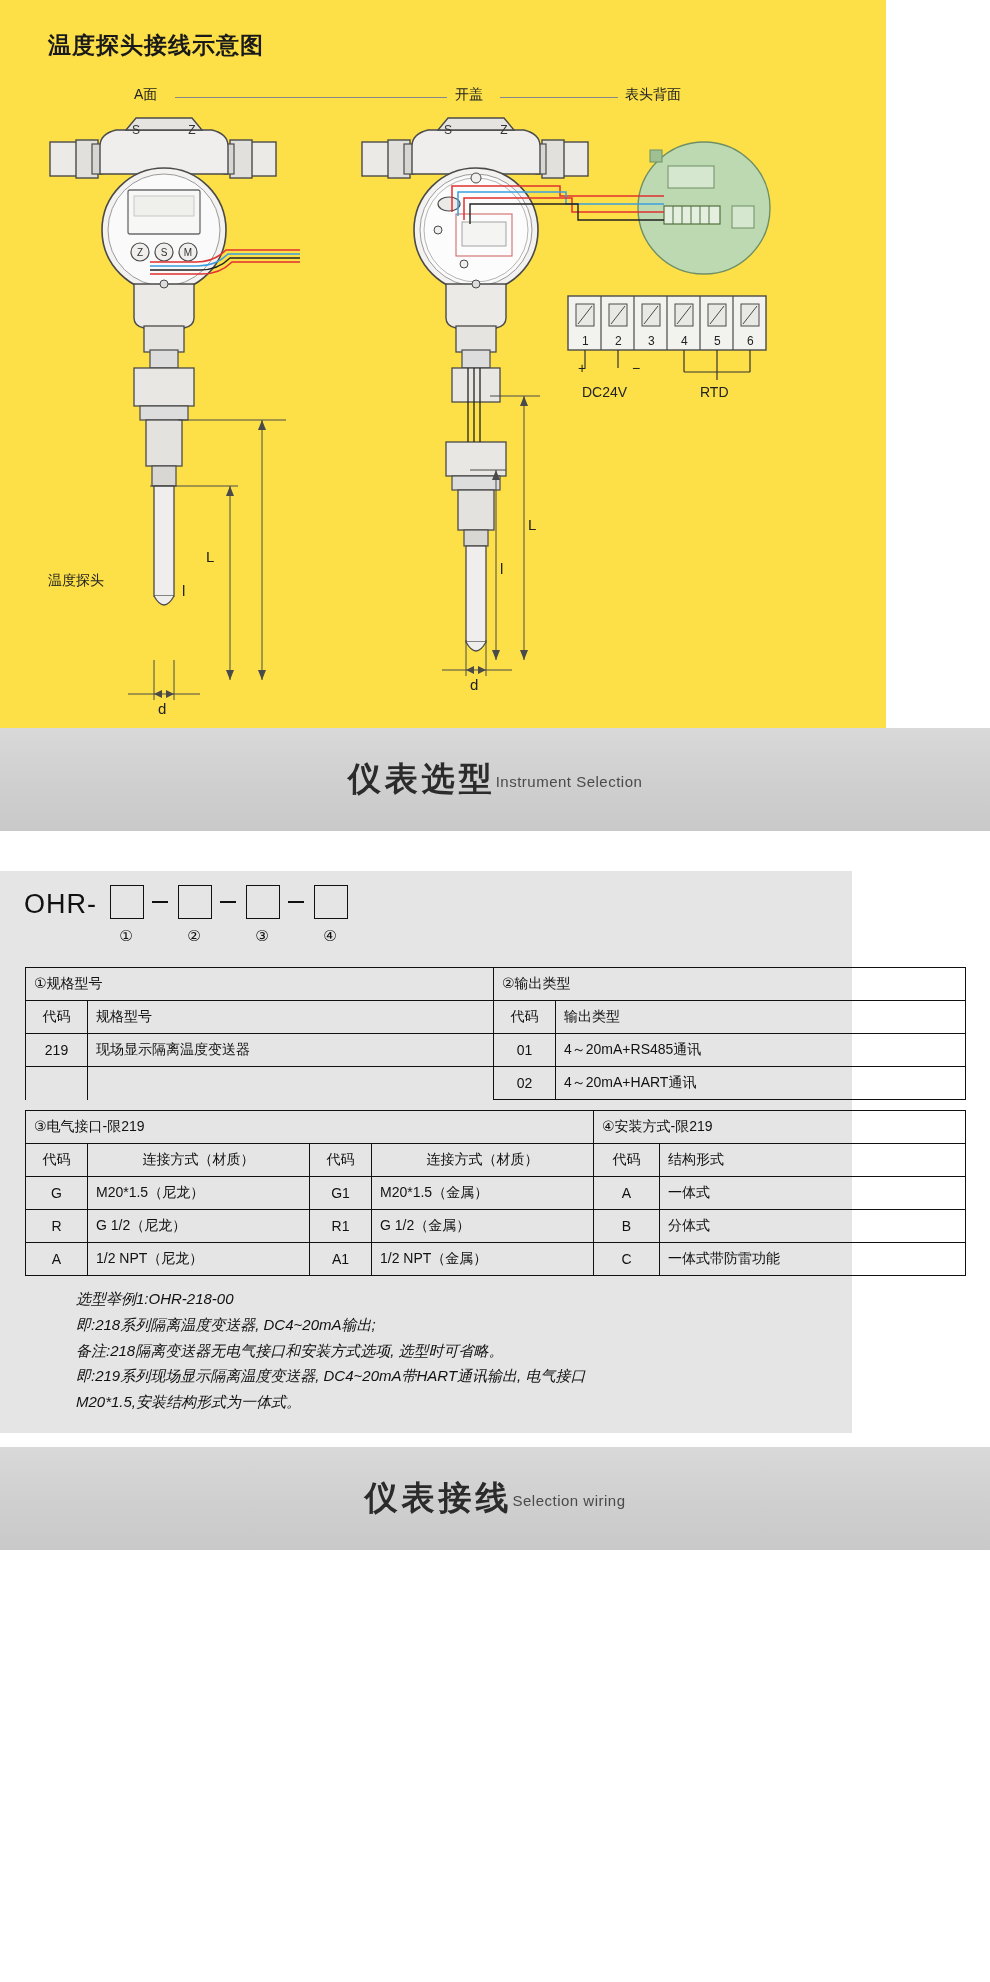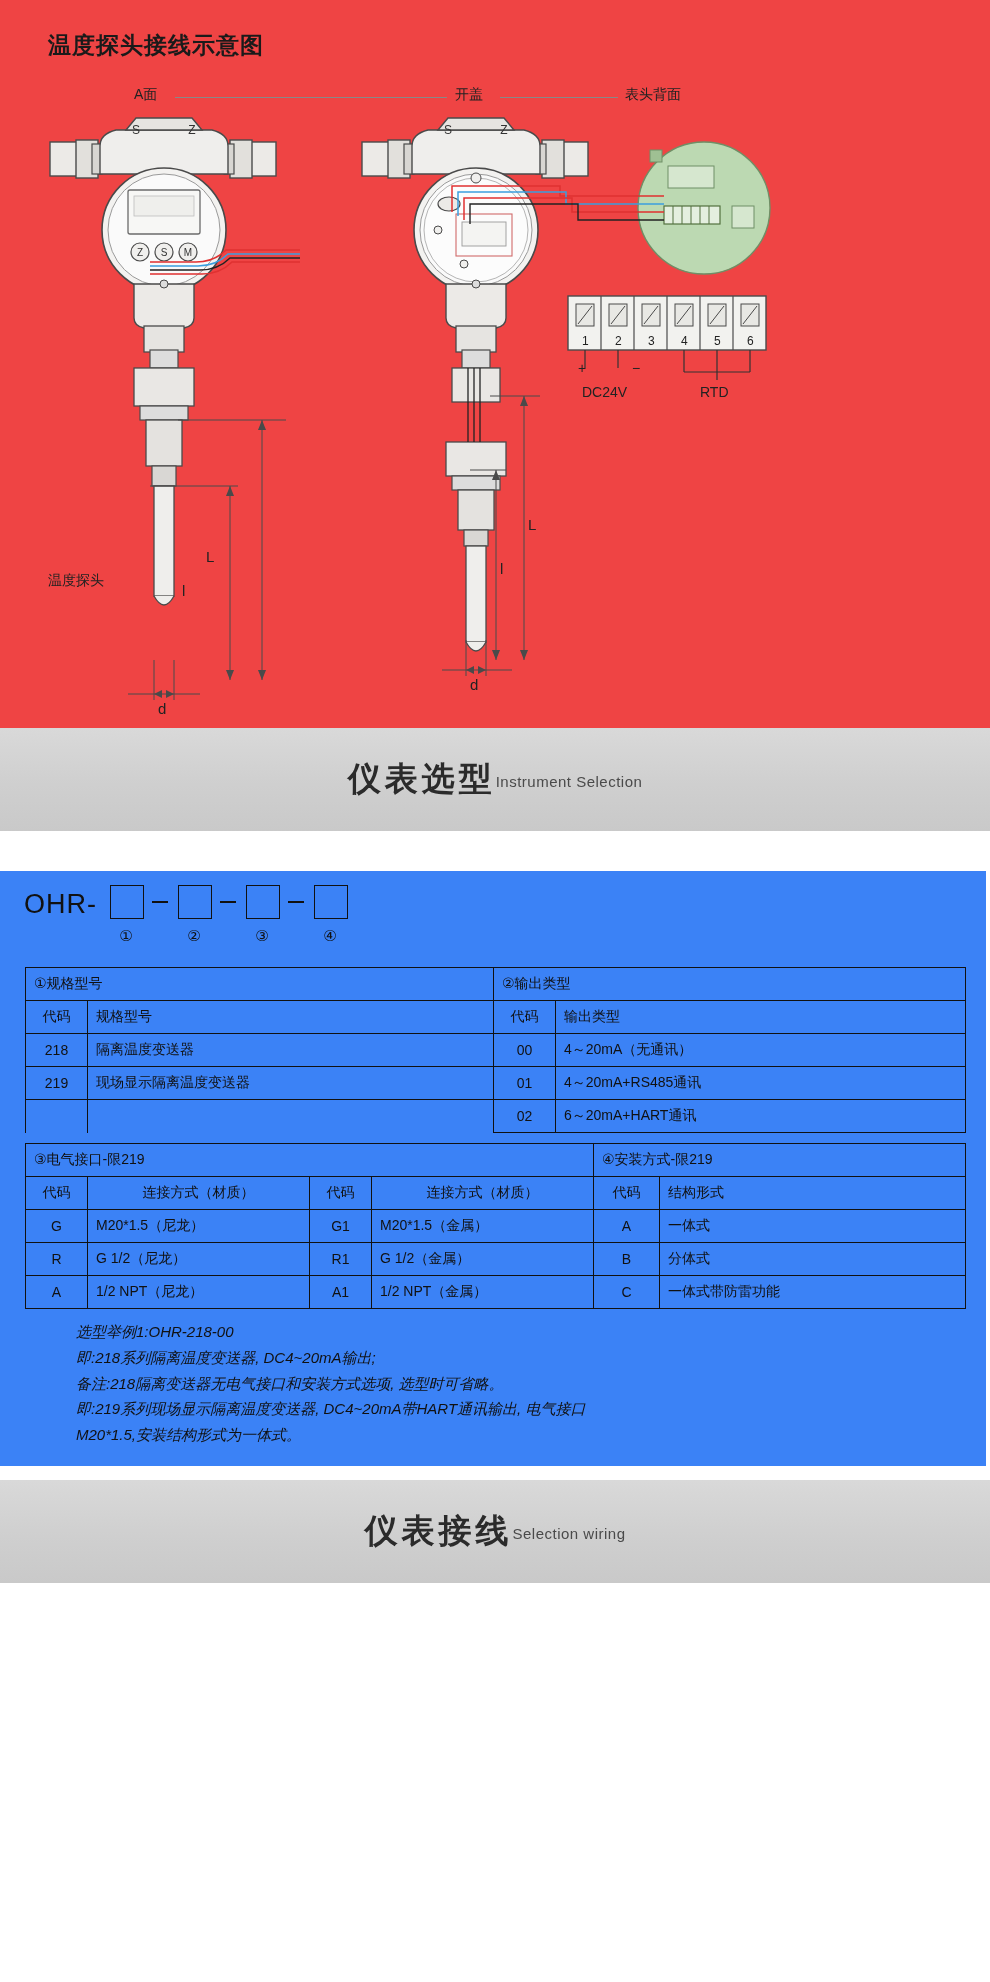--- a/index.html
+++ b/index.html
@@ -6,42 +6,42 @@
   body{
     width:990px;
     background:#ffffff;
     font-family:"Liberation Sans","DejaVu Sans",sans-serif;
     color:#222;
     -webkit-font-smoothing:antialiased;
   }
   .page{width:990px;position:relative;}
 
   
-  .sec-wiring{position:relative;width:990px;height:728px;background:#ef4444;}
+  .sec-wiring{position:relative;width:886px;height:728px;background:#fde047;}
   .sec-title{
     position:absolute;left:48px;top:30px;
     font-size:23px;font-weight:bold;letter-spacing:1px;color:#1a1a1a;
   }
   .lbl{position:absolute;font-size:14px;color:#222;white-space:nowrap;}
   .hline{position:absolute;height:1px;background:#888;}
 
   
   .sv{position:absolute;left:0;top:0;}
 
   
   .banner{
     width:990px;height:103px;
     background:linear-gradient(to bottom,#d9d9d9 0%,#cfcfcf 55%,#c9c9c9 100%);
     display:flex;flex-direction:row;align-items:center;justify-content:center;
   }
   .banner-cn{font-size:33px;font-weight:bold;color:#2b2b2b;letter-spacing:4px;line-height:1.1;}
   .banner-en{font-size:15px;color:#4a4a4a;margin-top:4px;letter-spacing:.5px;}
 
   
-  .sec-sel{position:relative;width:986px;padding:0 0 18px 0;background:#3b82f6;}
+  .sec-sel{position:relative;width:852px;padding:0 0 18px 0;background:#e5e5e5;}
   .code-row{position:relative;height:96px;margin-top:40px;}
   .code-ohr{position:absolute;left:24px;top:18px;font-size:27px;letter-spacing:1px;color:#111;}
   .code-box{position:absolute;top:14px;width:32px;height:32px;border:1.6px solid #111;}
   .code-dash{position:absolute;top:30px;width:16px;height:2px;background:#111;}
   .code-num{position:absolute;top:56px;font-size:15px;color:#111;width:32px;text-align:center;}
 
   table.sel{
     border-collapse:collapse;
     width:940px;margin:0 0 0 25px;
     table-layout:fixed;
@@ -316,36 +316,30 @@
           <td class="hdr" colspan="2">①规格型号</td>
           <td class="hdr" colspan="2">②输出类型</td>
         </tr>
         <tr>
           <td class="c">代码</td>
           <td>规格型号</td>
           <td class="c">代码</td>
           <td>输出类型</td>
         </tr>
         <tr>
-          <td class="c">218</td>
-          <td>隔离温度变送器</td>
-          <td class="c">00</td>
-          <td>4～20mA（无通讯）</td>
-        </tr>
-        <tr>
           <td class="c">219</td>
           <td>现场显示隔离温度变送器</td>
           <td class="c">01</td>
           <td>4～20mA+RS485通讯</td>
         </tr>
         <tr>
           <td class="c" style="border-top:none;border-bottom:none;"></td>
           <td style="border-top:none;border-bottom:none;"></td>
           <td class="c">02</td>
-          <td>6～20mA+HART通讯</td>
+          <td>4～20mA+HART通讯</td>
         </tr>
       </tbody>
     </table>
 
     <table class="sel" style="margin-top:10px;border-radius:19px;">
       <colgroup>
         <col style="width:62px">
           <col style="width:222px">
         <col style="width:62px">
           <col style="width:222px">

